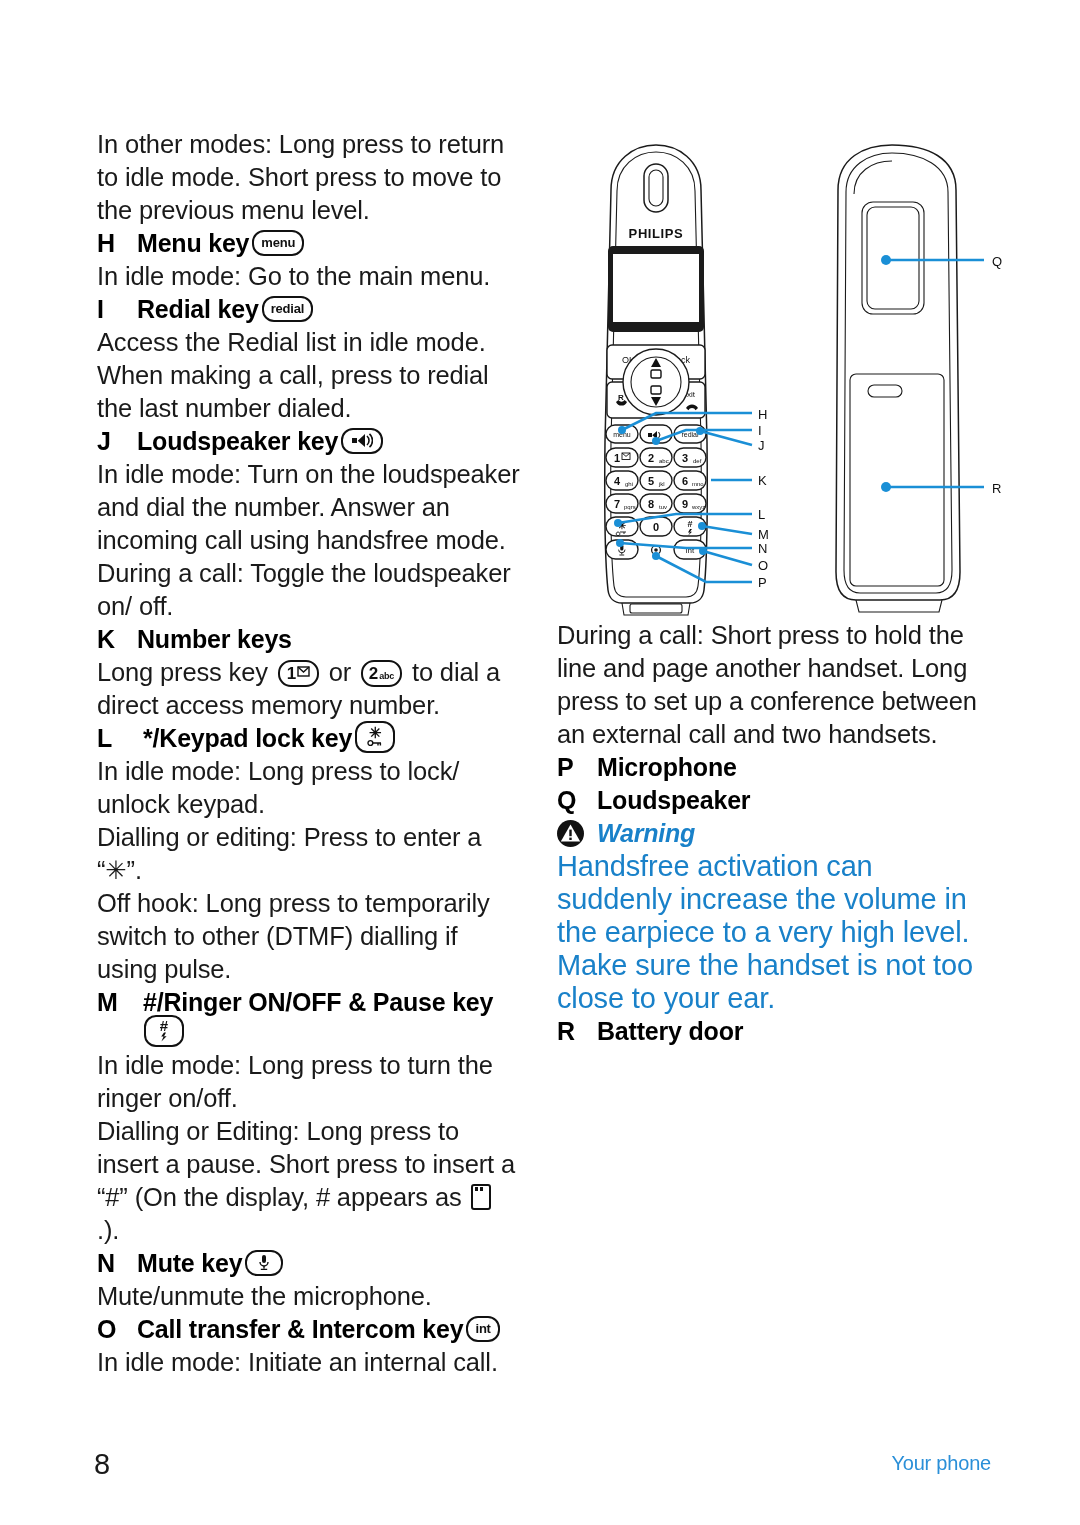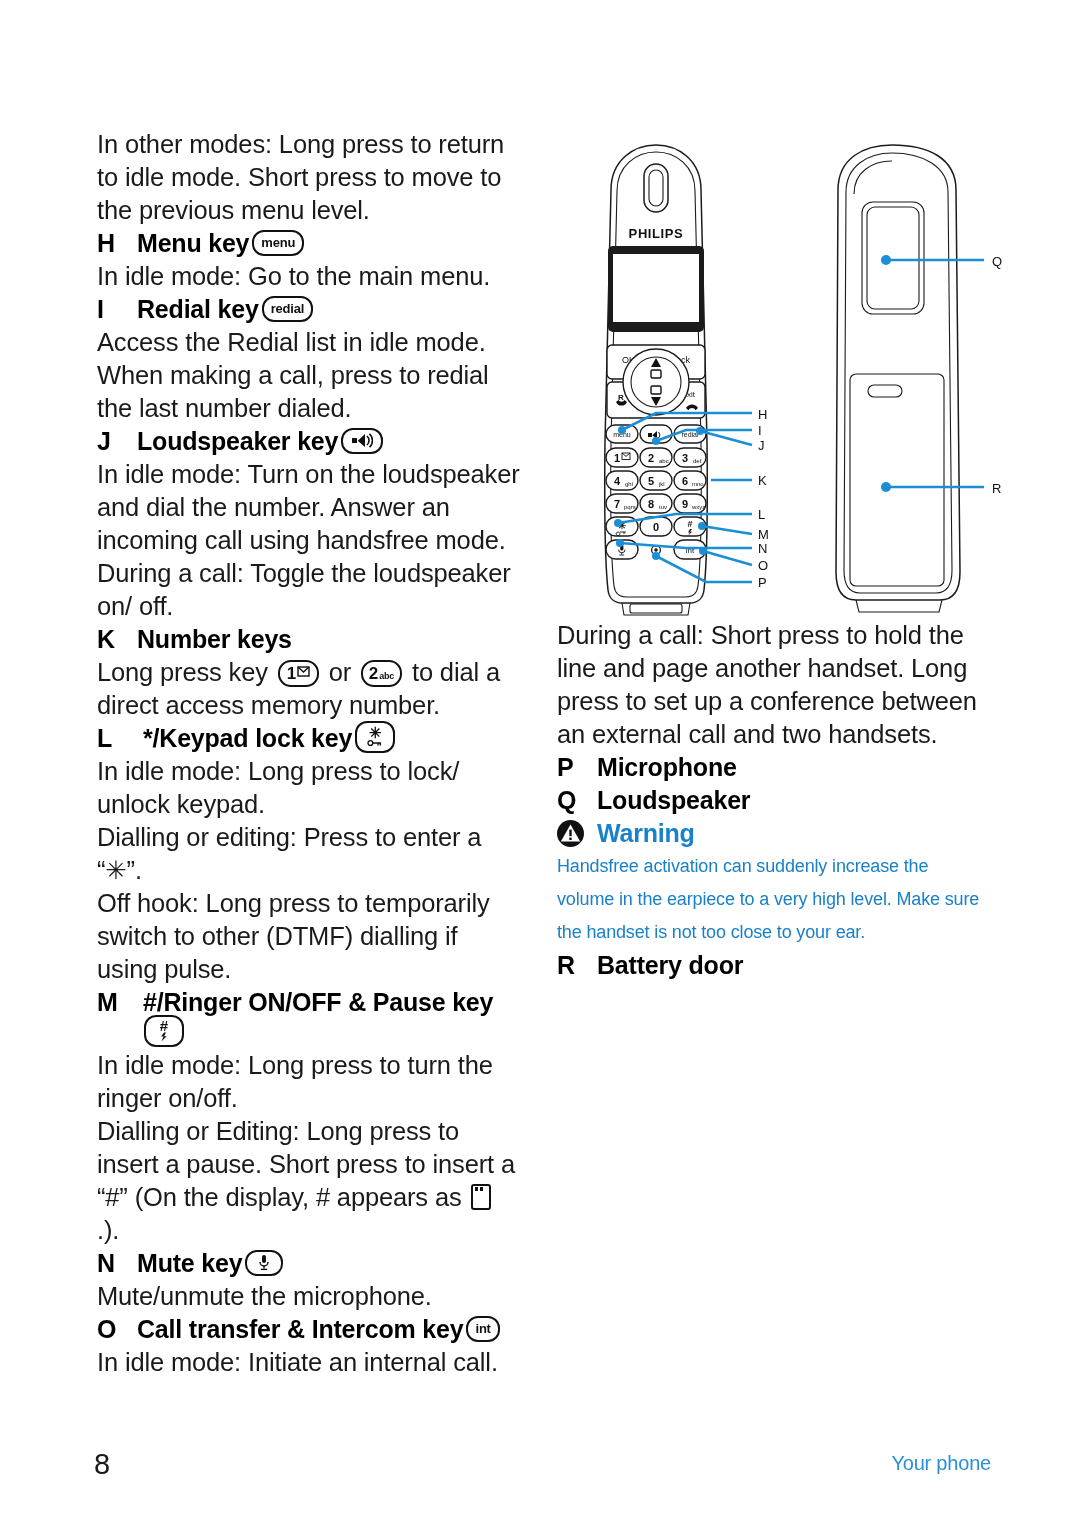--- a/index.html
+++ b/index.html
@@ -61,34 +61,35 @@
     display: inline-block;
     width: 40px;
     flex: 0 0 40px;
   }
   .heading .lt-wide {
     display: inline-block;
     width: 46px;
     flex: 0 0 46px;
   }
   .warn-text {
-    font-size: 18px;
+    font-size: 29px;
     line-height: 33px;
     color: #1981c9;
     margin: 0;
     letter-spacing: -0.15px;
   }
   .warn-head {
     font-size: 25px;
     line-height: 33px;
     font-weight: bold;
     color: #1981c9;
     display: flex;
     align-items: center;
     letter-spacing: -0.2px;
+    font-style: italic;
   }
 
   
   .chip {
     display: inline-flex;
     align-items: center;
     justify-content: center;
     box-sizing: border-box;
     border: 2px solid #111;
     border-radius: 12px;

